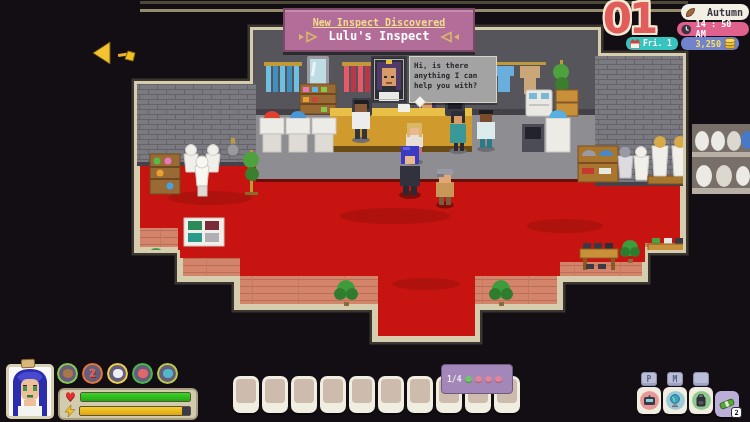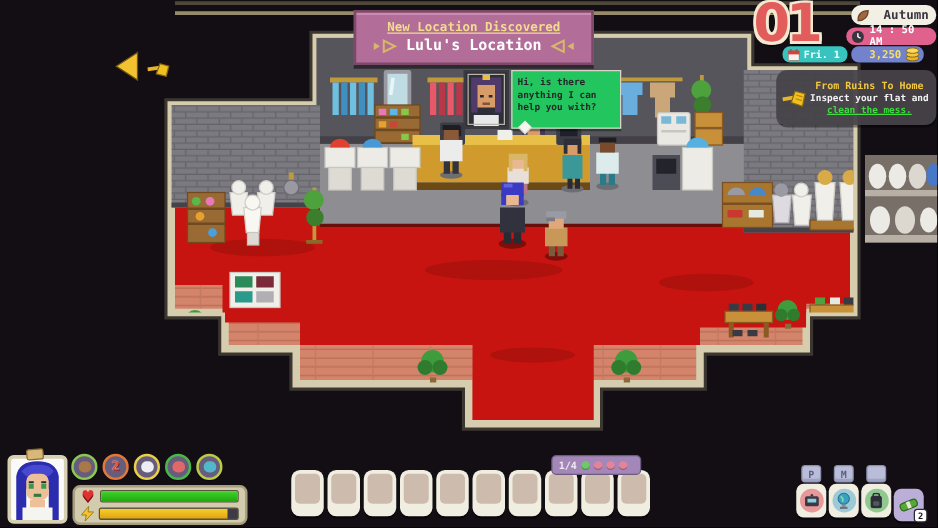--- a/index.html
+++ b/index.html
@@ -16,21 +16,21 @@
                 text-decoration:underline;letter-spacing:0;line-height:13px;}
   .banner-sub-row{display:flex;align-items:center;justify-content:space-between;padding:0 10px;}
   .banner-subtitle{color:#fff;font-size:12px;font-weight:bold;text-align:center;flex:1;line-height:15px;}
   .banner-arrow{width:24px;height:12px;flex:0 0 auto;}
   .banner-arrow.right{transform:scaleX(-1);}
 
   
   .dialogue{position:absolute;left:371px;top:56px;display:flex;z-index:25;}
   .dlg-portrait{width:36px;height:47px;background:#2e2e38;border:2px solid #3a3a42;
                 outline:1px solid #b8b4aa;outline-offset:-4px;flex:0 0 auto;}
-  .dlg-bubble{position:relative;width:88px;min-height:40px;background:#22c55e;border:1px solid #d8d4ca;
+  .dlg-bubble{position:relative;width:88px;min-height:40px;background:#a3a3a3;border:1px solid #d8d4ca;
               margin-left:2px;padding:4px 4px;color:#26262c;font-size:7.5px;font-weight:bold;
               line-height:1.3;box-shadow:0 2px 0 rgba(0,0,0,.35);}
   .dlg-bubble:after{content:"";position:absolute;left:6px;bottom:-4px;width:7px;height:7px;
               background:#f6f4ef;transform:rotate(45deg);border-right:1px solid #d8d4ca;border-bottom:1px solid #d8d4ca;}
 
   
   .day-number{position:absolute;left:600px;top:-6px;width:58px;text-align:center;z-index:20;
       font-family:"DejaVu Sans",sans-serif;font-weight:800;font-size:42px;letter-spacing:-3px;color:#e25c5c;
       text-shadow:2px 0 0 #f2e9d0,-2px 0 0 #f2e9d0,0 2px 0 #f2e9d0,0 -2px 0 #f2e9d0,
                   2px 2px 0 #f2e9d0,-2px -2px 0 #f2e9d0,2px -2px 0 #f2e9d0,-2px 2px 0 #f2e9d0,0 4px 0 rgba(0,0,0,.55);}
@@ -74,21 +74,21 @@
   .bar-fill{height:100%;}
   .bar-fill.hp{background:linear-gradient(#3ed42a,#22a812);}
   .bar-fill.en{background:linear-gradient(#f8ce2e,#e0a40e);}
   .heart{color:#e03030;font-size:12px;line-height:10px;text-shadow:0 1px 0 #701010;font-family:"DejaVu Sans",sans-serif;}
 
   
   .hotbar{position:absolute;left:233px;top:376px;display:flex;gap:3px;z-index:22;}
   .slot{width:26px;height:37px;background:#f0ede1;border-radius:7px;box-shadow:0 2px 0 rgba(0,0,0,.45);
         padding:3px 3px 0 3px;}
   .slot-inner{width:20px;height:24px;background:#cdbcae;border-radius:4px;}
-  .page-pill{position:absolute;left:441px;top:364px;width:72px;height:16px;background:#a287b8;
+  .page-pill{position:absolute;left:441px;top:364px;width:72px;height:30px;background:#a287b8;
         border:1px solid #6e5a80;border-radius:4px;display:flex;align-items:center;gap:4px;
         padding:0 5px;z-index:22;}
   .page-label{color:#f0eaf4;font-size:8px;font-weight:bold;}
   .dot{width:7px;height:7px;border-radius:50%;box-shadow:inset 0 -1px 0 rgba(0,0,0,.3);}
 
   
   .keycap{position:absolute;width:16px;height:14px;background:#b9bdd8;border:1px solid #8a8fb0;
           border-radius:3px;color:#5a5f82;font-size:8px;font-weight:bold;display:flex;
           align-items:center;justify-content:center;z-index:21;box-shadow:inset 0 -2px 0 #9ea3c4;}
   .menu-btn{position:absolute;width:24px;height:27px;background:#f0ede1;border-radius:6px;z-index:22;
@@ -418,27 +418,27 @@
         <ellipse cx="718" cy="141" rx="7" ry="10" fill="#eceae4"></ellipse>
       <ellipse cx="734" cy="141" rx="7" ry="10" fill="#dcd8d0"></ellipse>
         <ellipse cx="747" cy="140" rx="6" ry="9" fill="#4878c8"></ellipse>
       <ellipse cx="704" cy="176" rx="8" ry="11" fill="#eceae4"></ellipse>
         <ellipse cx="724" cy="176" rx="8" ry="11" fill="#dcd8d0"></ellipse>
       <ellipse cx="743" cy="176" rx="7" ry="10" fill="#eceae4"></ellipse>
     </g>
   </svg>
 
   <div class="banner">
-    <div class="banner-title">New Location Discovered</div>
+    <div class="banner-title">New Inspect Discovered</div>
     <div class="banner-sub-row">
       <svg class="banner-arrow" viewBox="0 0 24 12">
         <path d="M4,3 L9,6 L4,9 Z" fill="#d8b868"></path>
         <path d="M12,1.5 L21,6 L12,10.5 Z" fill="none" stroke="#d8b868" stroke-width="1.6"></path>
       </svg>
-      <div class="banner-subtitle">Lulu's Location</div>
+      <div class="banner-subtitle">Lulu's Inspect</div>
       <svg class="banner-arrow right" viewBox="0 0 24 12">
         <path d="M4,3 L9,6 L4,9 Z" fill="#d8b868"></path>
         <path d="M12,1.5 L21,6 L12,10.5 Z" fill="none" stroke="#d8b868" stroke-width="1.6"></path>
       </svg>
     </div>
   </div>
 
   <div class="dialogue">
     <div class="dlg-portrait">
       <svg width="32" height="43" viewBox="0 0 32 43">
@@ -498,33 +498,20 @@
 
   <div class="pill pill-money">
     <span>3,250</span>
     <svg width="12" height="11" viewBox="0 0 12 11">
       <ellipse cx="6" cy="8.5" rx="5" ry="2.2" fill="#e8b428" stroke="#8a6a10" stroke-width="0.8"></ellipse>
       <ellipse cx="6" cy="5.5" rx="5" ry="2.2" fill="#f2c740" stroke="#8a6a10" stroke-width="0.8"></ellipse>
       <ellipse cx="6" cy="2.5" rx="5" ry="2.2" fill="#f8d860" stroke="#8a6a10" stroke-width="0.8"></ellipse>
     </svg>
   </div>
 
-  <div class="quest-panel">
-    <svg width="20" height="18" viewBox="0 0 20 18">
-      <rect x="1" y="8" width="12" height="3" fill="#e8b428" transform="rotate(-10 7 9)"></rect>
-      <path d="M11,4 l8,2 -2,10 -9,-3 z" fill="#f0c020" stroke="#8a6a10" stroke-width="1"></path>
-      <path d="M12,7 l5,1.5 M11.5,10 l5,1.5" stroke="#b8860e" stroke-width="1"></path>
-    </svg>
-    <div class="quest-text">
-      <div class="quest-title">From Ruins To Home</div>
-      <div class="quest-body">
-        <span>Inspect your flat and </span><span class="quest-link">clean the mess.</span>
-      </div>
-    </div>
-  </div>
 
   <div class="portrait">
     <svg width="42" height="49" viewBox="0 0 42 49">
       <rect width="42" height="49" fill="#fafafa"></rect>
       <path d="M4,49 L4,14 Q6,2 21,2 Q36,2 38,14 L38,49 L30,49 L30,24 L12,24 L12,49 Z" fill="#2c2cae"></path>
       <path d="M8,10 Q14,4 21,5 Q30,4 34,10 L30,14 L12,14 Z" fill="#4848d0"></path>
       <rect x="12" y="12" width="18" height="21" rx="6" fill="#eec09a"></rect>
       <rect x="14" y="20" width="4" height="4" fill="#3a9a4a"></rect>
         <rect x="24" y="20" width="4" height="4" fill="#3a9a4a"></rect>
       <rect x="14" y="18" width="4" height="1.5" fill="#2a2a30"></rect>

